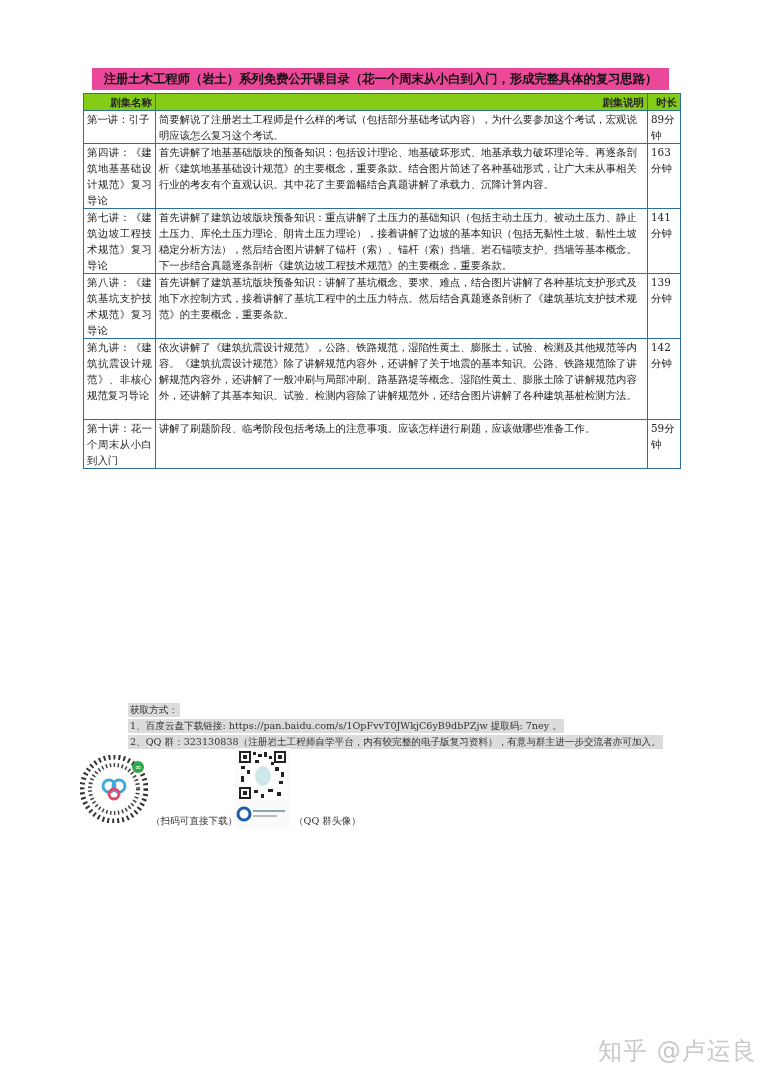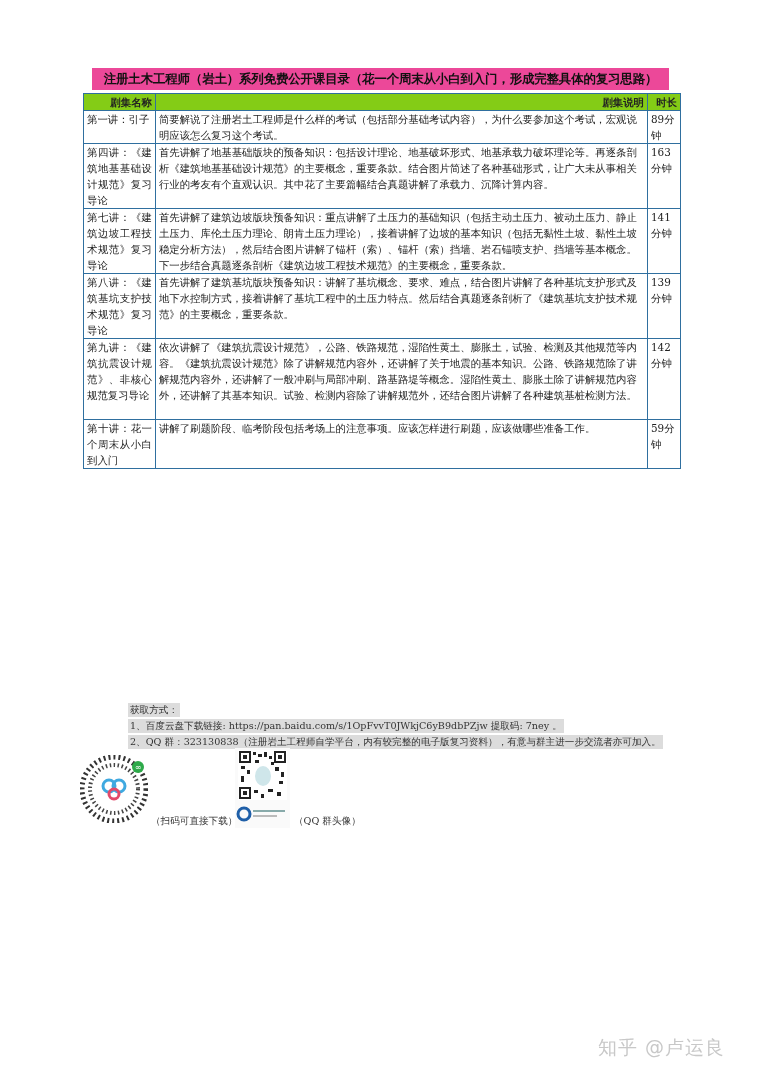--- a/index.html
+++ b/index.html
@@ -12,21 +12,21 @@
             font-size:10.4px;line-height:16px;}
   table.toc td, table.toc th{border:1.4px solid #2f6f9f;vertical-align:top;padding:0 3px;}
   table.toc th{background:#84cc16;font-weight:bold;text-align:right;height:16px;}
   col.c1{width:72px}col.c2{width:493px}col.c3{width:33px}
   td.name{text-align:justify;text-align-last:left;}
   td.dur{padding:0 2px;}
   .info{position:absolute;left:83px;font-size:9.6px;line-height:14px;background:#dcdcdc;padding:0 2px;white-space:nowrap;color:#333;margin-left:45px;}
   .qr{position:absolute;}
   .cap{position:absolute;font-size:9.6px;color:#333;white-space:nowrap;}
   .watermark{position:absolute;left:598px;top:1035px;font-family:"DejaVu Sans","Liberation Sans",sans-serif;
-             font-size:19px;color:#c8c8c8;letter-spacing:1px;white-space:nowrap;}
+             font-size:24px;color:#c8c8c8;letter-spacing:1px;white-space:nowrap;}
 </style>
 </head>
 <body>
 
 <div class="title">注册土木工程师（岩土）系列免费公开课目录（花一个周末从小白到入门，形成完整具体的复习思路）</div>
 
 <table class="toc">
   <colgroup>
       <col class="c1">
       <col class="c2">

